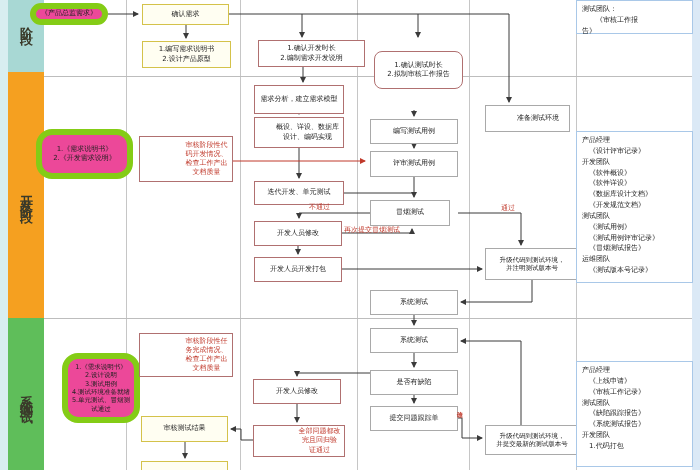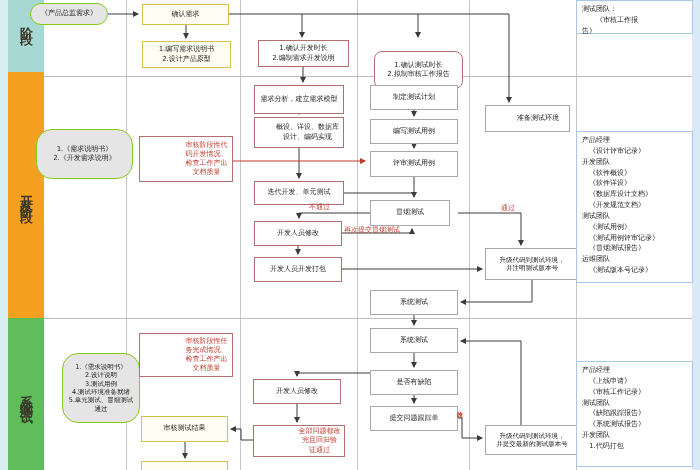--- a/index.html
+++ b/index.html
@@ -10,21 +10,21 @@
   .lanelabel{position:absolute;left:8px;width:36px;display:flex;align-items:center;justify-content:center;
              writing-mode:vertical-rl;text-orientation:upright;font-size:13px;font-weight:bold;
              letter-spacing:5px;color:#3a3a2a;}
   .gridv{position:absolute;top:0;width:1px;height:470px;background:#c6c6c6;}
   .gridh{position:absolute;left:44px;width:648px;height:1px;background:#bdbdbd;}
   .node{position:absolute;box-sizing:border-box;display:flex;align-items:center;justify-content:center;
         text-align:center;font-size:7px;line-height:1.3;padding:1px 3px;white-space:pre-line;z-index:3;}
   .yellow{background:#fffef2;border:1px solid #d4c24a;}
   .maroon{background:#ffffff;border:1px solid #b07070;}
   .gray{background:#ffffff;border:1px solid #a9a9a9;}
-  .stadium{background:#e5e5e5;border:1px solid #84cc16;border-radius:16px;}
+  .stadium{background:#ec4899;border:6px solid #84cc16;border-radius:16px;}
   .outbox{position:absolute;box-sizing:border-box;background:#ffffff;border:1px solid #a9c8e8;
           font-size:7px;line-height:1.55;text-align:left;padding:3px 5px;white-space:pre-line;z-index:3;}
   .redtext{color:#c0392b;padding-left:44px;}
   .lbl{position:absolute;font-size:7px;color:#c0392b;z-index:4;white-space:nowrap;}
   .lbl-vert{writing-mode:vertical-rl;text-orientation:upright;font-size:6.5px;}
   .tiny{font-size:6.5px;}
   svg#wires{position:absolute;left:0;top:0;z-index:2;}
 </style>
 </head>
 <body>
@@ -88,37 +88,36 @@
       <path d="M521,425 V341 H461" marker-end="url(#m)"></path>
       <path d="M458,418 H462 V438 H482" marker-end="url(#m)"></path>
     </g>
     <path d="M233,161 H365" stroke="#c0392b" stroke-width="1" fill="none" marker-end="url(#mr)"></path>
   </svg>
 
   <div class="node stadium" style="left:30px;top:3px;width:78px;height:22px;">《产品总监需求》</div>
   <div class="node yellow" style="left:142px;top:4px;width:87px;height:21px;">确认需求</div>
   <div class="node yellow" style="left:142px;top:41px;width:89px;height:27px;">1.编写需求说明书
 2.设计产品原型</div>
-  <div class="node maroon" style="left:258px;top:40px;width:91px;height:27px;">1.确认开发时长
+  <div class="node maroon" style="left:258px;top:40px;width:107px;height:27px;">1.确认开发时长
 2.编制需求开发说明</div>
   <div class="node maroon" style="left:374px;top:51px;width:89px;height:38px;border-radius:8px;">1.确认测试时长
 2.拟制审核工作报告</div>
   <div class="outbox" style="left:576px;top:0;width:117px;height:34px;">测试团队：
 　　《审核工作报
 告》</div>
 
   <div class="node stadium" style="left:36px;top:129px;width:97px;height:50px;">1.《需求说明书》
 2.《开发需求说明》</div>
   <div class="node maroon redtext" style="left:139px;top:136px;width:94px;height:46px;">审核阶段性代码开发情况、检查工作产出文档质量</div>
   <div class="node maroon" style="left:254px;top:85px;width:90px;height:29px;">需求分析，建立需求模型</div>
   <div class="node maroon" style="left:254px;top:117px;width:90px;height:31px;padding-left:20px;">概设、详设、数据库设计、编码实现</div>
   <div class="node maroon" style="left:254px;top:181px;width:90px;height:24px;">迭代开发、单元测试</div>
   <div class="node maroon" style="left:254px;top:221px;width:88px;height:25px;">开发人员修改</div>
   <div class="node maroon" style="left:254px;top:257px;width:88px;height:25px;">开发人员开发打包</div>
-  <div class="node gray" style="left:370px;top:85px;width:88px;height:25px;">制定测试计划</div>
   <div class="node gray" style="left:370px;top:119px;width:88px;height:25px;">编写测试用例</div>
   <div class="node gray" style="left:370px;top:151px;width:88px;height:26px;">评审测试用例</div>
   <div class="node gray" style="left:370px;top:200px;width:80px;height:26px;">冒烟测试</div>
   <div class="node gray" style="left:370px;top:290px;width:88px;height:25px;">系统测试</div>
   <div class="node gray" style="left:485px;top:105px;width:85px;height:27px;padding-left:24px;">准备测试环境</div>
   <div class="node gray tiny" style="left:485px;top:248px;width:94px;height:32px;">升级代码到测试环境，
 并注明测试版本号</div>
   <div class="outbox" style="left:576px;top:131px;width:117px;height:152px;">产品经理
 　《设计评审记录》
 开发团队

